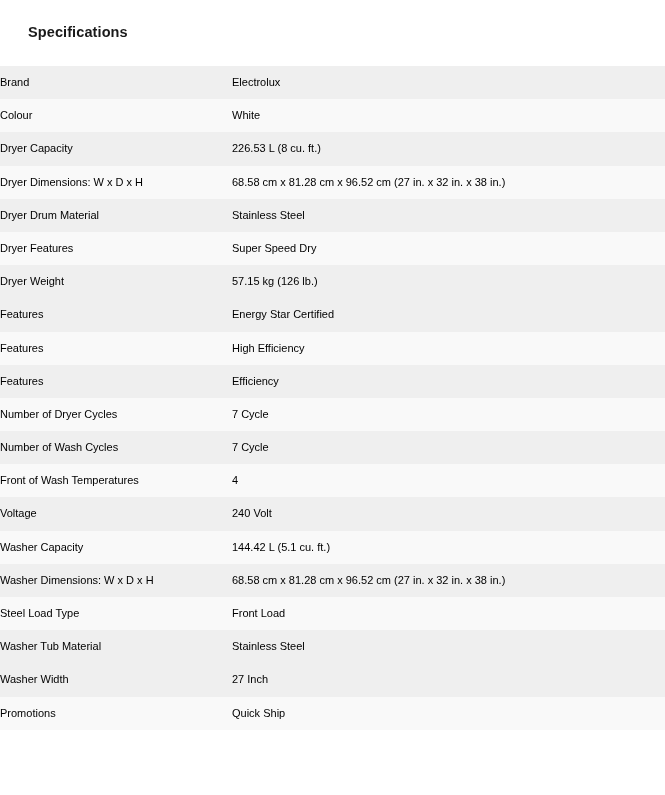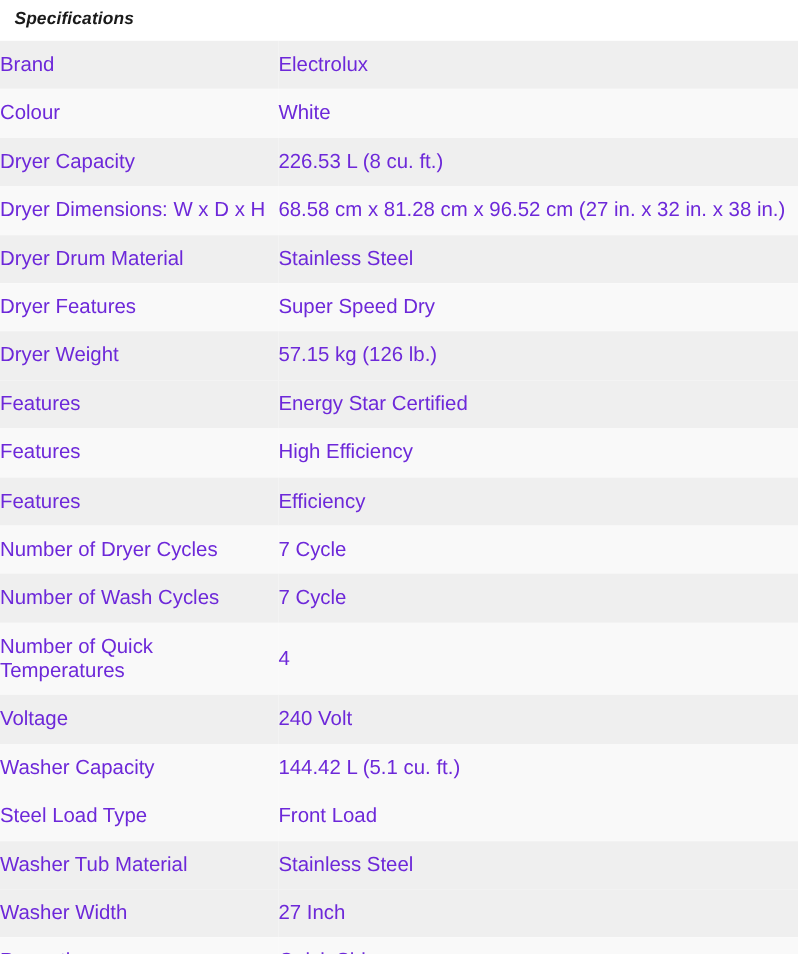--- a/index.html
+++ b/index.html
@@ -16,38 +16,37 @@
   }
   .page {
     width: 665px;
     box-sizing: border-box;
   }
   .spec-title {
     font-size: 14.5px;
     font-weight: bold;
     color: #1a1a1a;
     padding: 8px 12px 10px 12px;
-    margin: 0;
+    margin: 16px;
     letter-spacing: 0.1px;
-    font-style: italic;
   }
   table.spec-table {
     width: 665px;
     border-collapse: collapse;
     table-layout: fixed;
   }
   table.spec-table tr.row-odd td {
     background: #efefef;
   }
   table.spec-table tr.row-even td {
     background: #f9f9f9;
   }
   table.spec-table td {
-    font-size: 17px;
-    color: #6d28d9;
+    font-size: 11px;
+    color: #000000;
     padding: 10px 0 10px 0;
     vertical-align: middle;
     line-height: 1.2;
     border: none;
     height: 12px;
   }
   td.spec-label {
     width: 232px;
     padding-left: 16px;
     box-sizing: border-box;
@@ -106,30 +105,34 @@
         </tr>
         <tr class="row-even">
           <td class="spec-label">Number of Dryer Cycles</td>
           <td class="spec-value">7 Cycle</td>
         </tr>
         <tr class="row-odd">
           <td class="spec-label">Number of Wash Cycles</td>
           <td class="spec-value">7 Cycle</td>
         </tr>
         <tr class="row-even">
-          <td class="spec-label">Number of Quick Temperatures</td>
+          <td class="spec-label">Front of Wash Temperatures</td>
           <td class="spec-value">4</td>
         </tr>
         <tr class="row-odd">
           <td class="spec-label">Voltage</td>
           <td class="spec-value">240 Volt</td>
         </tr>
         <tr class="row-even">
           <td class="spec-label">Washer Capacity</td>
           <td class="spec-value">144.42 L (5.1 cu. ft.)</td>
+        </tr>
+        <tr class="row-odd">
+          <td class="spec-label">Washer Dimensions: W x D x H</td>
+          <td class="spec-value">68.58 cm x 81.28 cm x 96.52 cm (27 in. x 32 in. x 38 in.)</td>
         </tr>
         <tr class="row-even">
           <td class="spec-label">Steel Load Type</td>
           <td class="spec-value">Front Load</td>
         </tr>
         <tr class="row-odd">
           <td class="spec-label">Washer Tub Material</td>
           <td class="spec-value">Stainless Steel</td>
         </tr>
         <tr class="row-odd">

